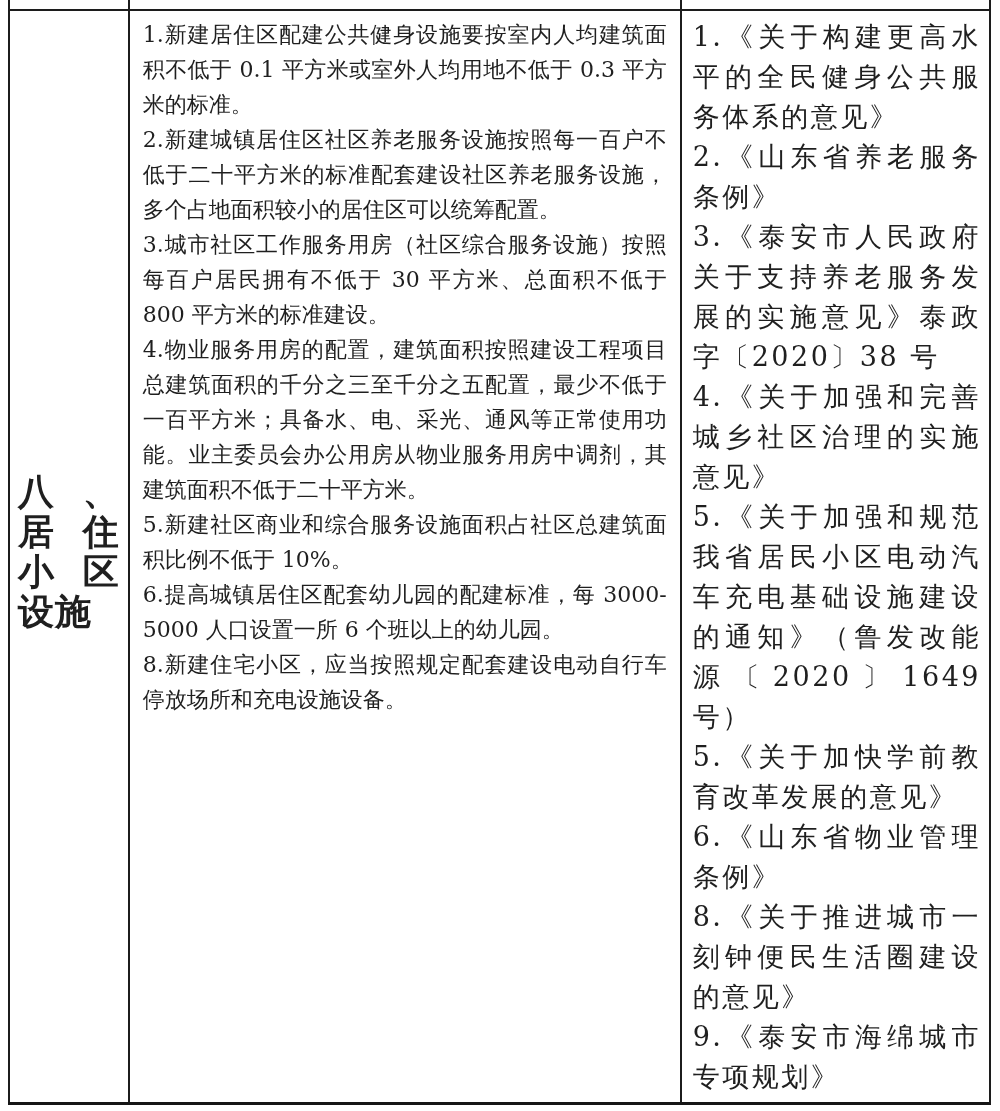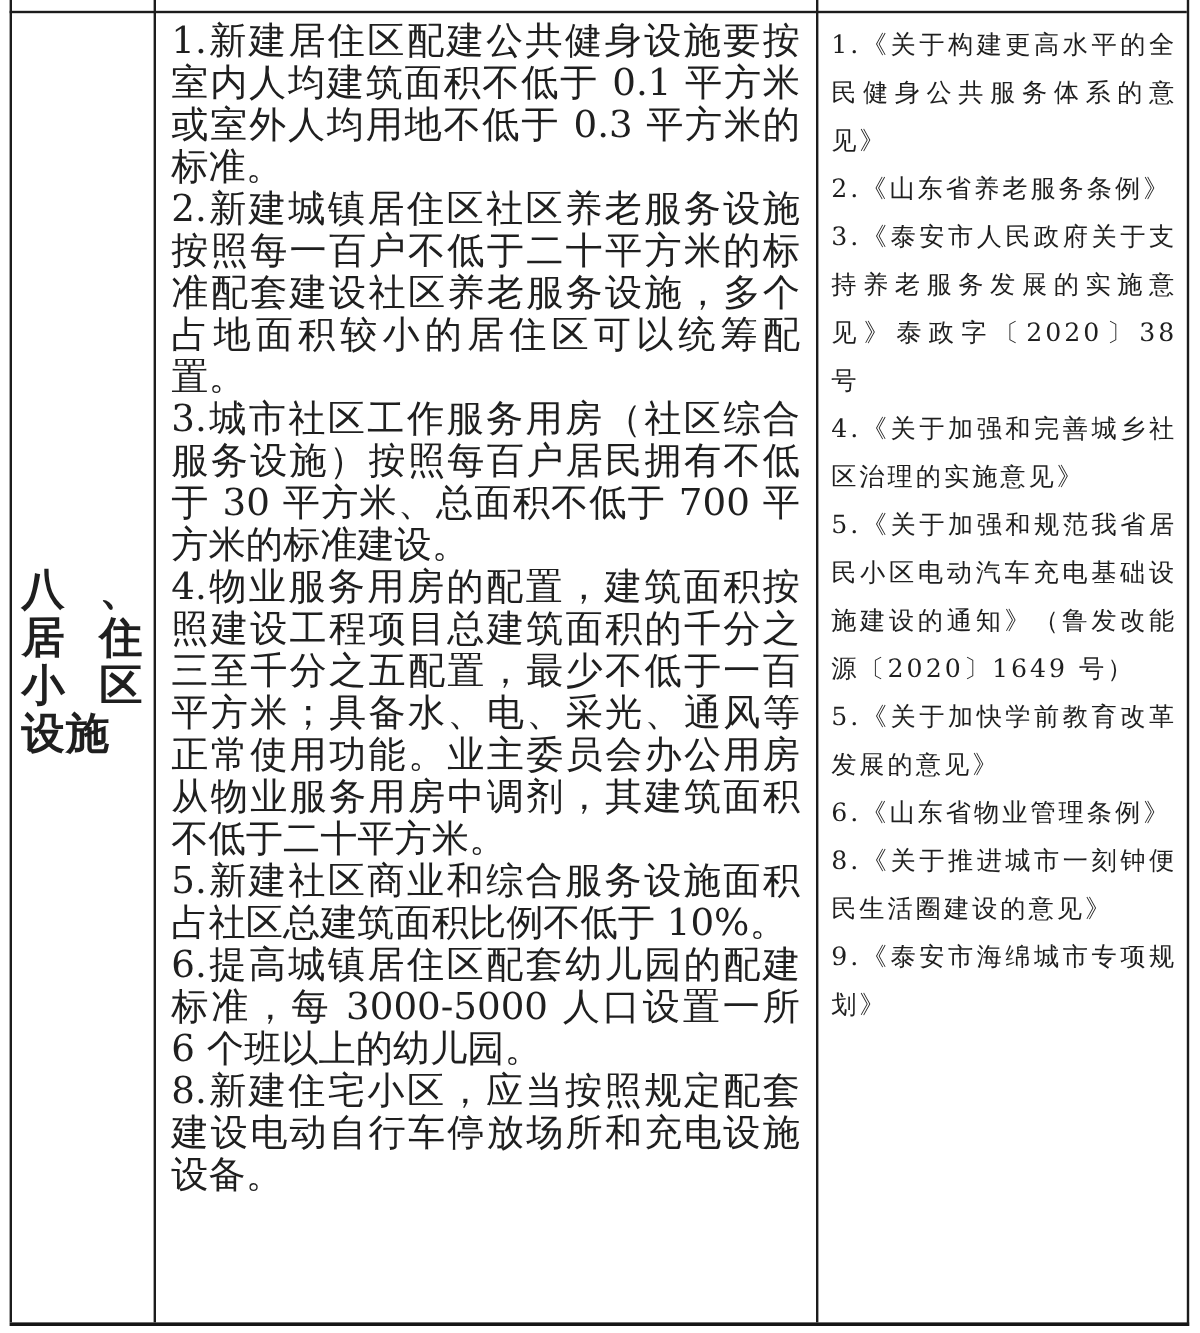--- a/index.html
+++ b/index.html
@@ -57,53 +57,53 @@
     text-justify: inter-character;
     letter-spacing: 1px;
     width: 100%;
   }
   .cell-requirements {
     width: 553px;
     padding: 17px 13px 0 13px;
   }
   .cell-requirements p {
     margin: 0;
-    font-size: 31px;
+    font-size: 22px;
     line-height: 35px;
     text-align: justify;
     text-justify: inter-ideograph;
   }
   .cell-references {
     width: 310px;
     padding: 17px 8px 0 11px;
   }
   .cell-references p {
     margin: 0;
-    font-size: 21px;
+    font-size: 27px;
     line-height: 40px;
     letter-spacing: 2.5px;
     text-align: justify;
     text-justify: inter-character;
   }
 </style>
 </head>
 <body>
 
 <div class="page">
   <div class="table-region">
     <div class="top-rule"></div>
 
     <div class="cell cell-header">
       <div class="row-header-text">八、居住小区设施</div>
     </div>
 
     <div class="cell cell-requirements">
       <p>1.新建居住区配建公共健身设施要按室内人均建筑面积不低于 0.1 平方米或室外人均用地不低于 0.3 平方米的标准。</p>
       <p>2.新建城镇居住区社区养老服务设施按照每一百户不低于二十平方米的标准配套建设社区养老服务设施，多个占地面积较小的居住区可以统筹配置。</p>
-      <p>3.城市社区工作服务用房（社区综合服务设施）按照每百户居民拥有不低于 30 平方米、总面积不低于 700 平方米的标准建设。</p>
+      <p>3.城市社区工作服务用房（社区综合服务设施）按照每百户居民拥有不低于 30 平方米、总面积不低于 800 平方米的标准建设。</p>
       <p>4.物业服务用房的配置，建筑面积按照建设工程项目总建筑面积的千分之三至千分之五配置，最少不低于一百平方米；具备水、电、采光、通风等正常使用功能。业主委员会办公用房从物业服务用房中调剂，其建筑面积不低于二十平方米。</p>
       <p>5.新建社区商业和综合服务设施面积占社区总建筑面积比例不低于 10%。</p>
       <p>6.提高城镇居住区配套幼儿园的配建标准，每 3000-5000 人口设置一所 6 个班以上的幼儿园。</p>
       <p>8.新建住宅小区，应当按照规定配套建设电动自行车停放场所和充电设施设备。</p>
 
     </div>
 
     <div class="cell cell-references">
       <p>1.《关于构建更高水平的全民健身公共服务体系的意见》</p>
       <p>2.《山东省养老服务条例》</p>

